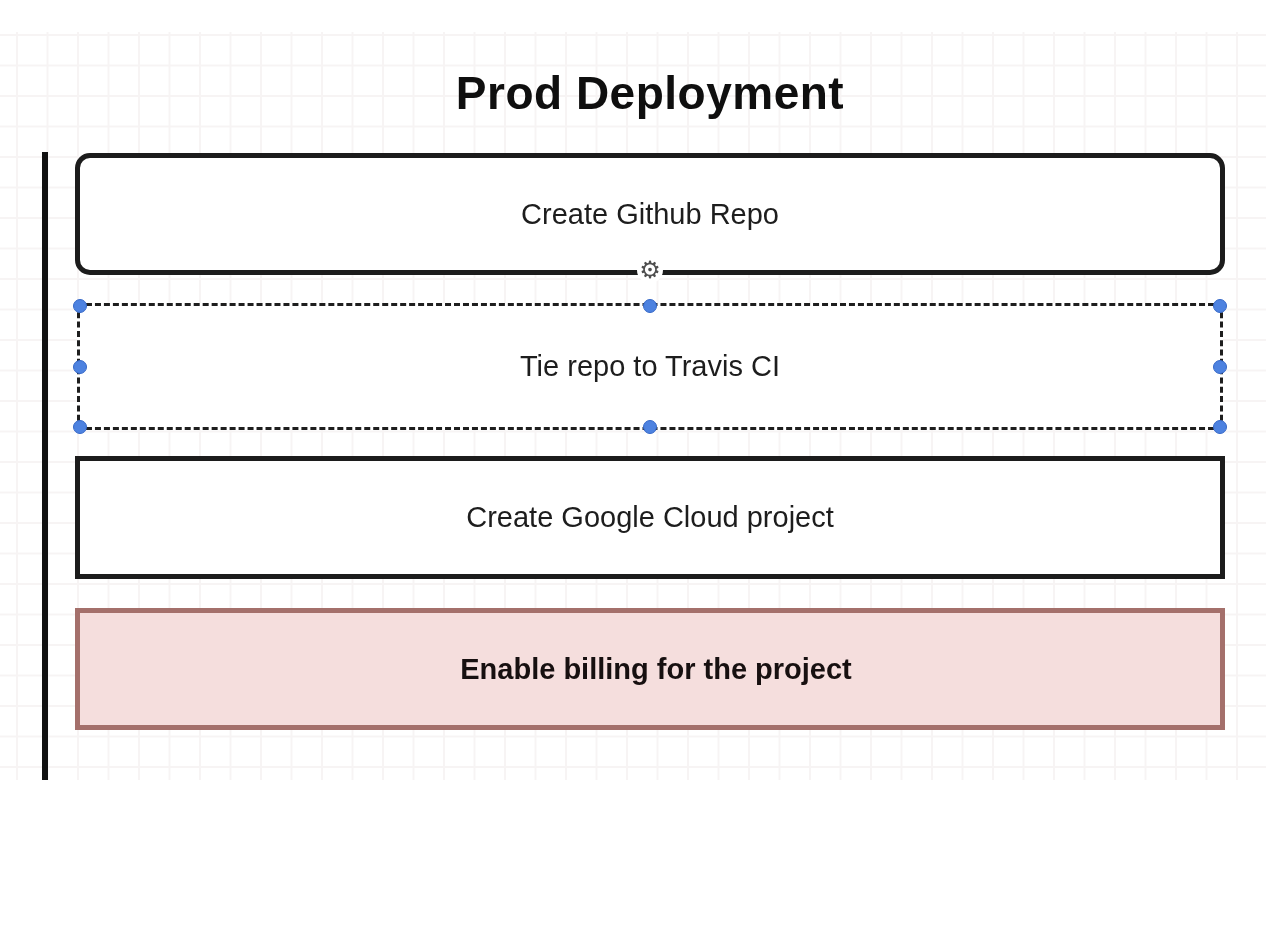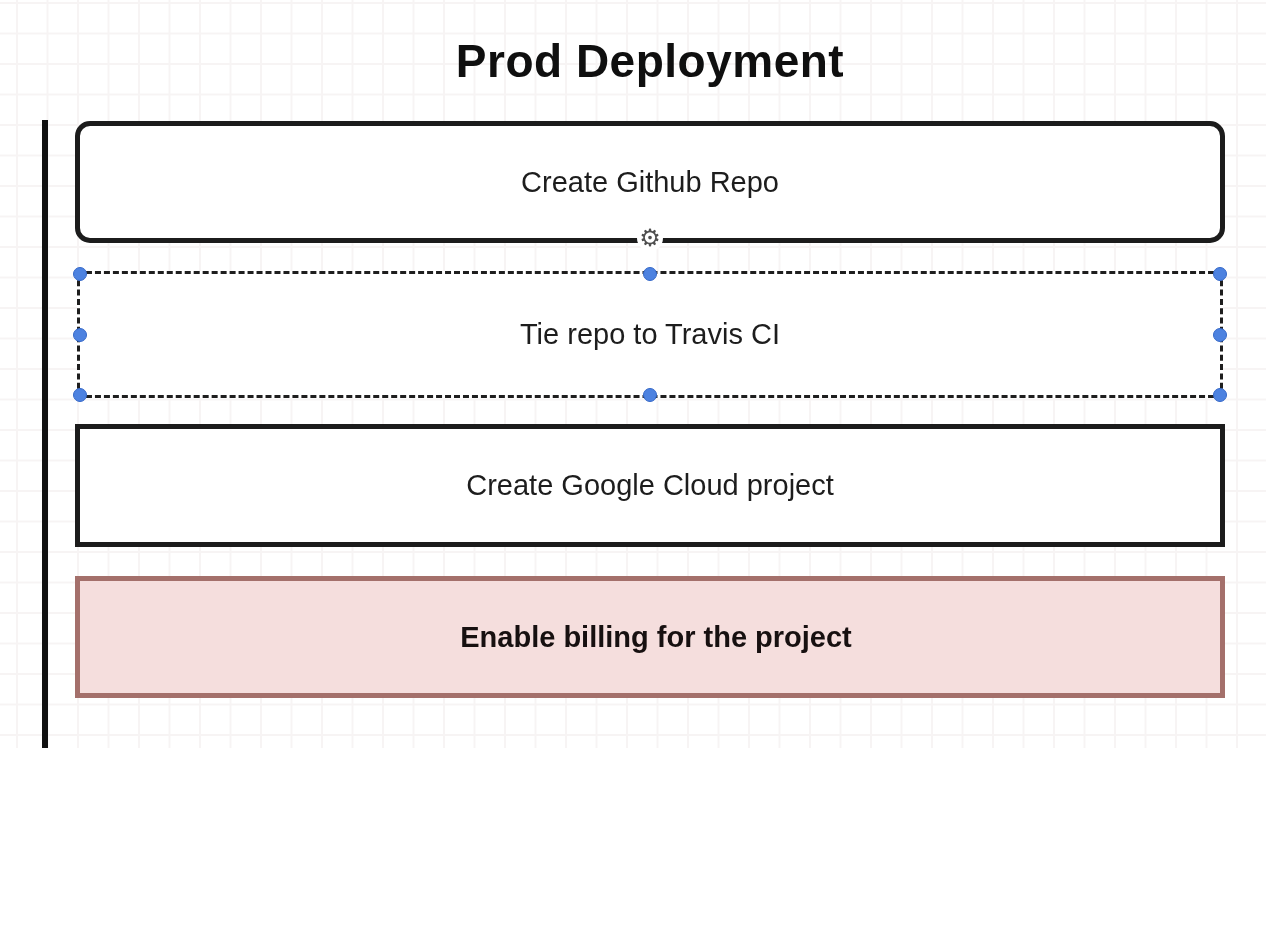--- a/index.html
+++ b/index.html
@@ -8,20 +8,21 @@
     width: 1266px;
     height: 748px;
     background-color: #ffffff;
     background-image:
       linear-gradient(#f7f4f4 1.5px, transparent 1.5px),
       linear-gradient(90deg, #f7f4f4 1.5px, transparent 1.5px);
     background-size: 30.5px 30.5px;
     background-position: 16px 2px;
     font-family: "Liberation Sans", sans-serif;
     overflow: hidden;
+    margin-top: 32px;
   }
   .title {
     position: absolute;
     top: 34px;
     left: 75px;
     width: 1150px;
     text-align: center;
     font-size: 46px;
     font-weight: bold;
     color: #0f0f0f;

